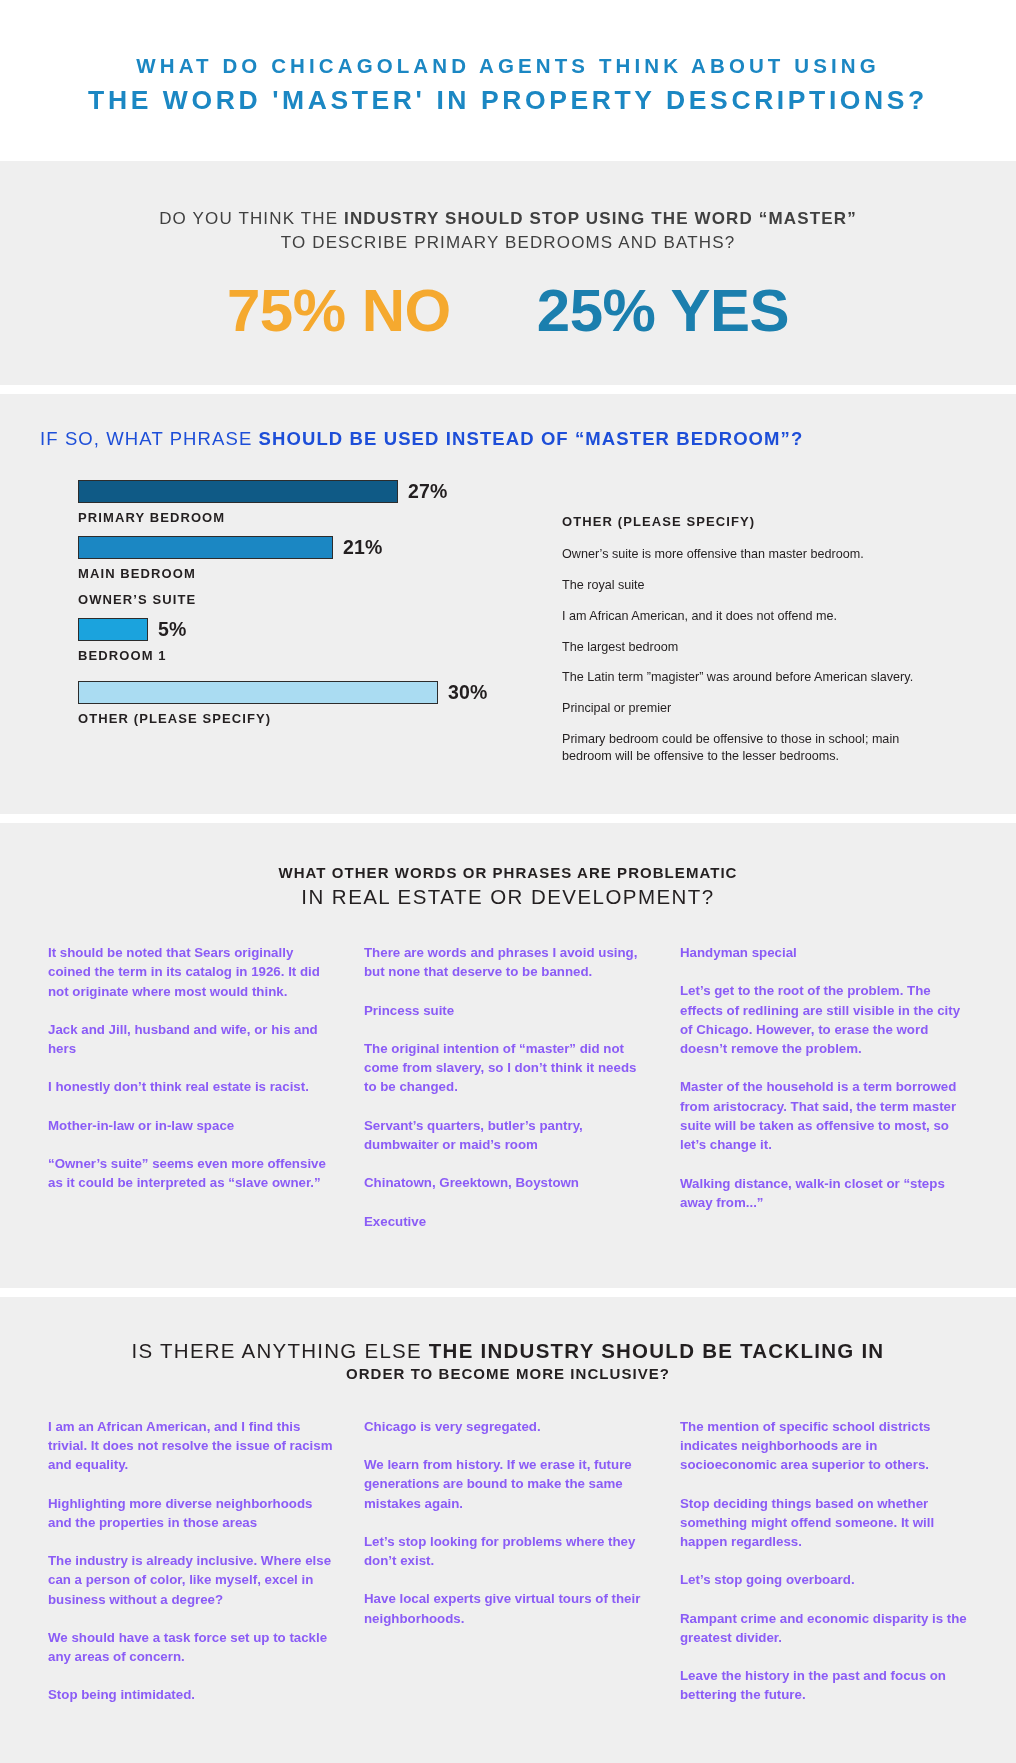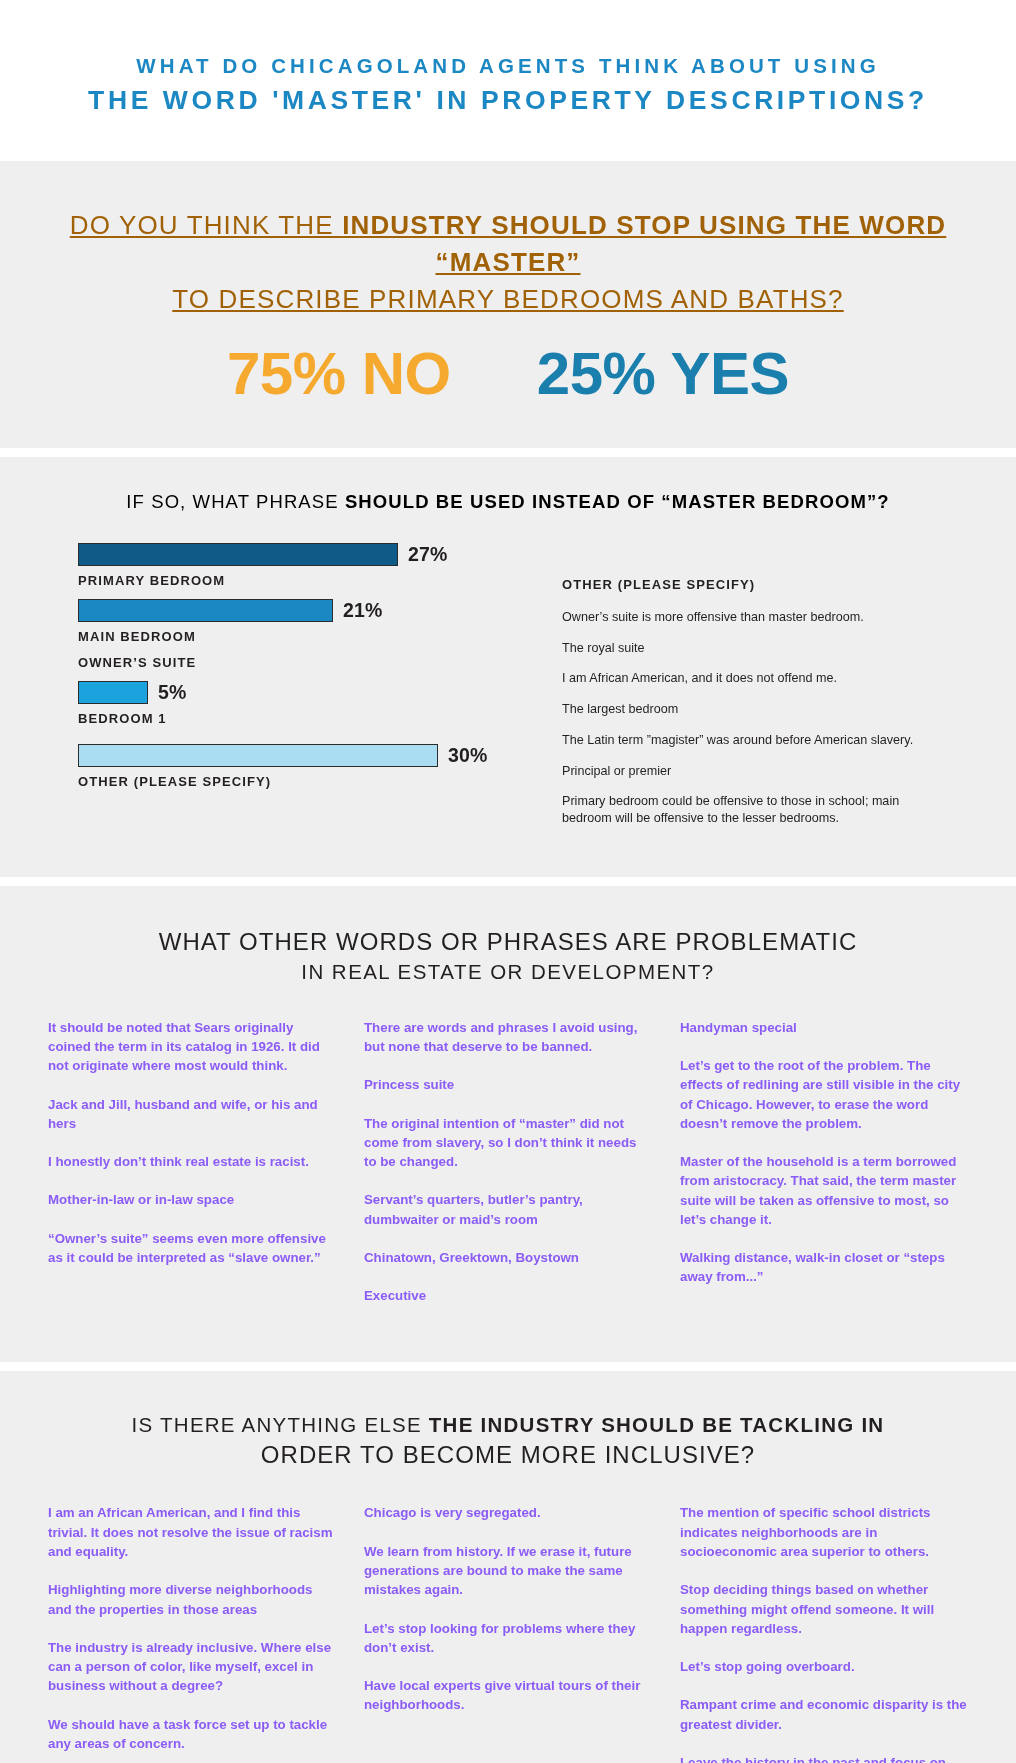--- a/index.html
+++ b/index.html
@@ -40,27 +40,26 @@
   .section {
     background: #efefef;
     width: 1016px;
     padding: 0 40px;
   }
   .gap { height: 9px; background: #ffffff; width: 1016px; }
 
   
   .s1 { padding-top: 46px; padding-bottom: 44px; text-align: center; }
   .q-head {
-    font-size: 26px;
+    font-size: 17px;
     letter-spacing: 1.15px;
-    color: #a16207;
+    color: #404040;
     line-height: 1.42;
     font-weight: 400;
     text-transform: uppercase;
-    text-decoration: underline;
   }
   .q-head b { font-weight: 700; }
   .q-head .l2 { display: block; }
   .stats {
     display: flex;
     justify-content: center;
     align-items: baseline;
     gap: 86px;
     margin-top: 26px;
   }
@@ -69,24 +68,24 @@
     font-weight: 700;
     letter-spacing: -0.5px;
     line-height: 1;
   }
   .stat.no  { color: #f5a92f; }
   .stat.yes { color: #1b7fae; }
 
   
   .s2 { padding-top: 34px; padding-bottom: 36px; }
   .s2 .sec-head {
-    text-align: center;
+    text-align: left;
     font-size: 18.5px;
     letter-spacing: 1.1px;
-    color: #000000;
+    color: #1d4ed8;
     text-transform: uppercase;
     margin-bottom: 30px;
   }
   .s2 .sec-head b { font-weight: 700; }
   .chart-wrap { display: flex; gap: 44px; }
   .chart-col { width: 478px; padding-left: 38px; }
   .bar-row { margin-bottom: 11px; }
   .bar-line { display: flex; align-items: center; }
   .bar {
     height: 23px;
@@ -127,22 +126,22 @@
   .s3 { padding-top: 40px; padding-bottom: 38px; }
   .s4 { padding-top: 40px; padding-bottom: 42px; }
   .sec-title {
     text-align: center;
     color: #231f20;
     text-transform: uppercase;
     line-height: 1.35;
     margin-bottom: 32px;
   }
   .sec-title .big {
-    font-size: 24px;
-    font-weight: 400;
+    font-size: 15px;
+    font-weight: 700;
     letter-spacing: 1.05px;
     display: block;
   }
   .sec-title .sub {
     font-size: 20.5px;
     font-weight: 400;
     letter-spacing: 1.45px;
     display: block;
   }
   .sec-title .mix { font-size: 20.5px; letter-spacing: 1.25px; font-weight: 400; display:block;}

